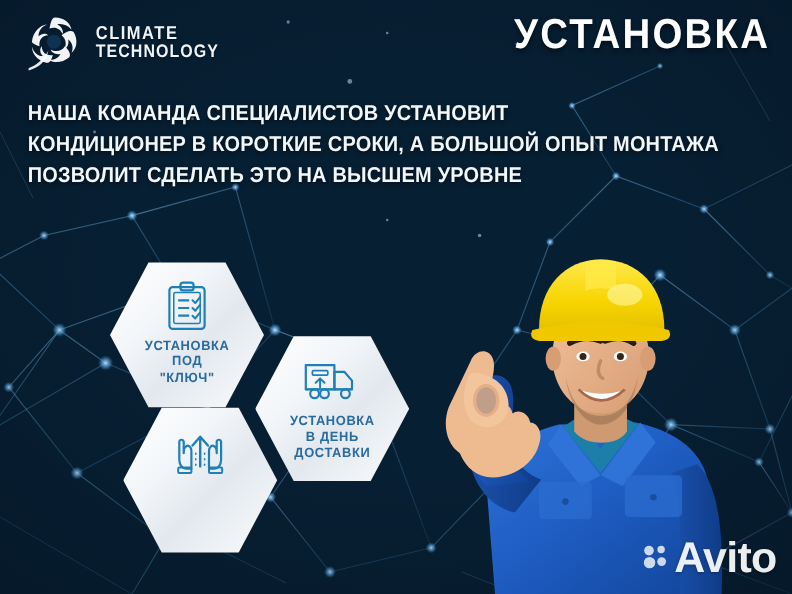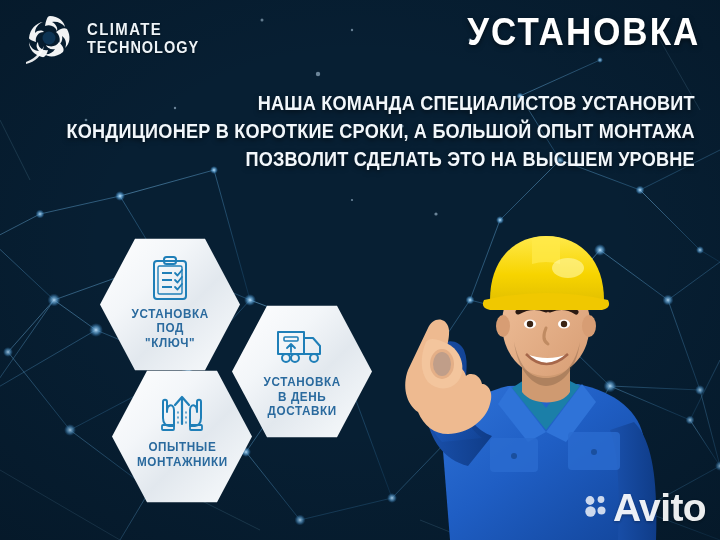--- a/index.html
+++ b/index.html
@@ -42,21 +42,21 @@
   .title{
     position:absolute; right:20px; top:11px;
     color:#ffffff; font-size:38px; font-weight:700;
     letter-spacing:2.2px; transform:scaleX(.92); transform-origin:right center;
     text-shadow:0 2px 5px rgba(0,0,0,.5);
   }
 
   
   .headline{
     position:absolute; left:0; right:0; top:89px;
-    text-align:right; color:#f2f7fb;
+    text-align:left; color:#f2f7fb;
     font-size:19.5px; font-weight:700; line-height:28px;
     letter-spacing:.2px;
     text-shadow:0 2px 5px rgba(0,0,0,.55);
   }
   .headline .l{ display:block; transform:scaleX(.93); }
 
   
   .hex{
     position:absolute;
     clip-path:polygon(25% 2%, 75% 2%, 100% 50%, 75% 98%, 25% 98%, 0% 50%);
@@ -351,24 +351,20 @@
           <line x1="29" y1="22" x2="29" y2="23"></line>
           <line x1="21" y1="27" x2="21" y2="28"></line>
             <line x1="25" y1="27" x2="25" y2="28"></line>
           <line x1="29" y1="27" x2="29" y2="28"></line>
           <line x1="21" y1="32" x2="21" y2="33"></line>
             <line x1="25" y1="32" x2="25" y2="33"></line>
           <line x1="29" y1="32" x2="29" y2="33"></line>
         </g>
       </svg>
     </div>
-    <div class="hex-label">
-      <span>ОПЫТНЫЕ</span>
-      <span>МОНТАЖНИКИ</span>
-    </div>
   </div>
 
   <div class="avito">
     <span>
       <svg width="24" height="24" viewBox="0 0 24 24" xmlns="http://www.w3.org/2000/svg">
         <circle cx="6" cy="6.5" r="4.4" fill="#ffffff" opacity=".85"></circle>
         <circle cx="17" cy="5.5" r="3.4" fill="#ffffff" opacity=".85"></circle>
         <circle cx="6.5" cy="17.5" r="5.2" fill="#ffffff" opacity=".85"></circle>
         <circle cx="17.5" cy="16.5" r="4" fill="#ffffff" opacity=".85"></circle>
       </svg>

